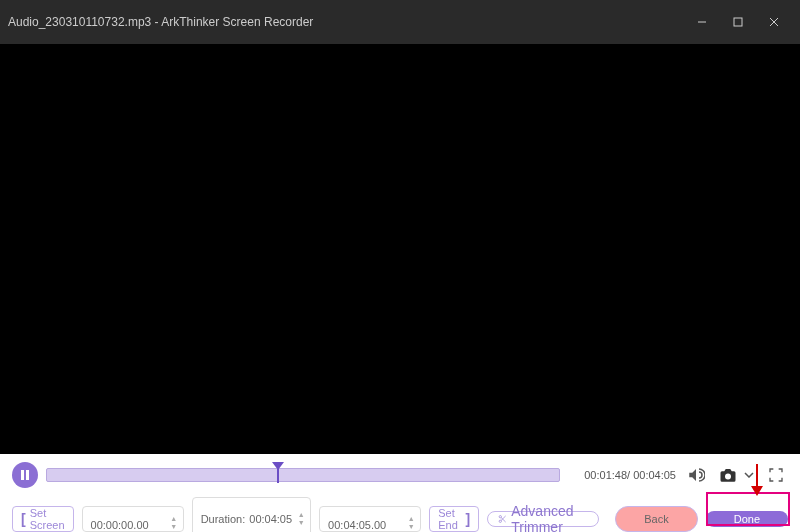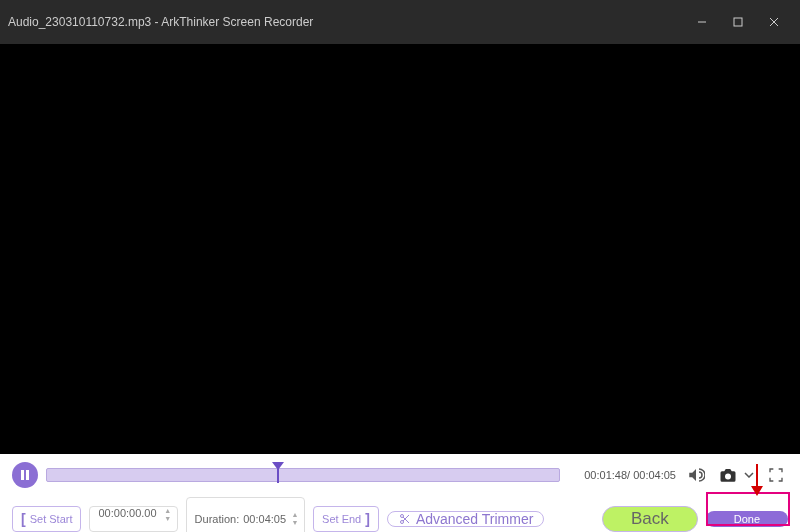--- a/index.html
+++ b/index.html
@@ -27,27 +27,27 @@
 .icon-btn { width: 24px; height: 24px; display: flex; align-items: center; justify-content: center; cursor: pointer; color: #555; }
 
 .trim-row { height: 46px; display: flex; align-items: center; padding: 0 12px; gap: 8px; background: #fff; }
 
 .pill { height: 16px; border: 1px solid #c5b5eb; border-radius: 13px; display: flex; align-items: center; padding: 0 10px; font-size: 14px; background: #fff; }
 .pill.btn { cursor: pointer; color: #8d76cf; }
 
 .bracket-btn { height: 26px; border: 1px solid #c5b5eb; border-radius: 4px; display: flex; align-items: center; padding: 0 8px; font-size: 11px; color: #9c87d8; cursor: pointer; background: #fff; gap: 4px; }
 .bracket-btn .br { color: #8d76cf; font-weight: bold; font-size: 14px; }
 
-.time-field { height: 26px; border: 1px solid #ddd; border-radius: 4px; display: flex; align-items: flex-start; padding: 0 4px 0 8px; font-size: 11px; color: #666; background: #fff; gap: 6px; }
+.time-field { height: 26px; border: 1px solid #ddd; border-radius: 4px; display: flex; align-items: flex-end; padding: 0 4px 0 8px; font-size: 11px; color: #666; background: #fff; gap: 20px; }
 .stepper { display: flex; flex-direction: column; gap: 0; }
 .stepper span { width: 10px; height: 8px; font-size: 7px; line-height: 8px; text-align: center; color: #aaa; cursor: pointer; }
 
 .duration-field { height: 44px; border: 1px solid #ddd; border-radius: 4px; display: flex; align-items: center; padding: 0 4px 0 8px; font-size: 11px; color: #666; background: #fff; gap: 4px; }
 
-.back-btn { height: 26px; border: 1px solid #c5b5eb; border-radius: 13px; padding: 0 28px; font-size: 17px; color: #666; cursor: pointer; background: #bef264; display: flex; align-items: center; }
+.back-btn { height: 26px; border: 1px solid #c5b5eb; border-radius: 13px; padding: 0 28px; font-size: 11px; color: #666; cursor: pointer; background: #fca5a5; display: flex; align-items: center; }
 
 .done-btn { height: 16px; border: none; border-radius: 13px; padding: 0 28px; font-size: 11px; color: #fff; cursor: pointer; background: #8d6bd8; display: flex; align-items: center; }
 
 .highlight-box { position: absolute; right: 10px; bottom: 6px; width: 84px; height: 34px; border: 2px solid #e4007f; pointer-events: none; }
 .arrow-annot { position: absolute; right: 44px; bottom: 38px; width: 0; height: 0; pointer-events: none; }
 .arrow-line { position: absolute; bottom: 0; left: 0; width: 2px; height: 30px; background: #d40000; }
 .arrow-head { position: absolute; bottom: -2px; left: -5px; width: 0; height: 0; border-left: 6px solid transparent; border-right: 6px solid transparent; border-top: 10px solid #d40000; }
 
 .cam-group { display: flex; align-items: center; gap: 2px; }
 </style>
@@ -119,32 +119,39 @@
   <div class="icon-btn">
     <svg width="16" height="16" viewBox="0 0 24 24">
         <path fill="none" stroke="#555" stroke-width="2" d="M3 8V3h5M21 8V3h-5M3 16v5h5M21 16v5h-5"></path>
       </svg>
   </div>
 </div>
 
 <div class="trim-row">
   <div class="bracket-btn">
     <span class="br">[</span>
-    <span>Set Start</span>
+    <span>Set Screen</span>
   </div>
   <div class="time-field">
     <span>00:00:00.00</span>
     <div class="stepper">
         <span>▲</span>
         <span>▼</span>
       </div>
   </div>
   <div class="duration-field">
     <span>Duration:</span>
       <span>00:04:05</span>
+    <div class="stepper">
+        <span>▲</span>
+        <span>▼</span>
+      </div>
+  </div>
+  <div class="time-field">
+    <span>00:04:05.00</span>
     <div class="stepper">
         <span>▲</span>
         <span>▼</span>
       </div>
   </div>
   <div class="bracket-btn">
     <span>Set End</span>
     <span class="br">]</span>
   </div>
   <div class="pill btn">

